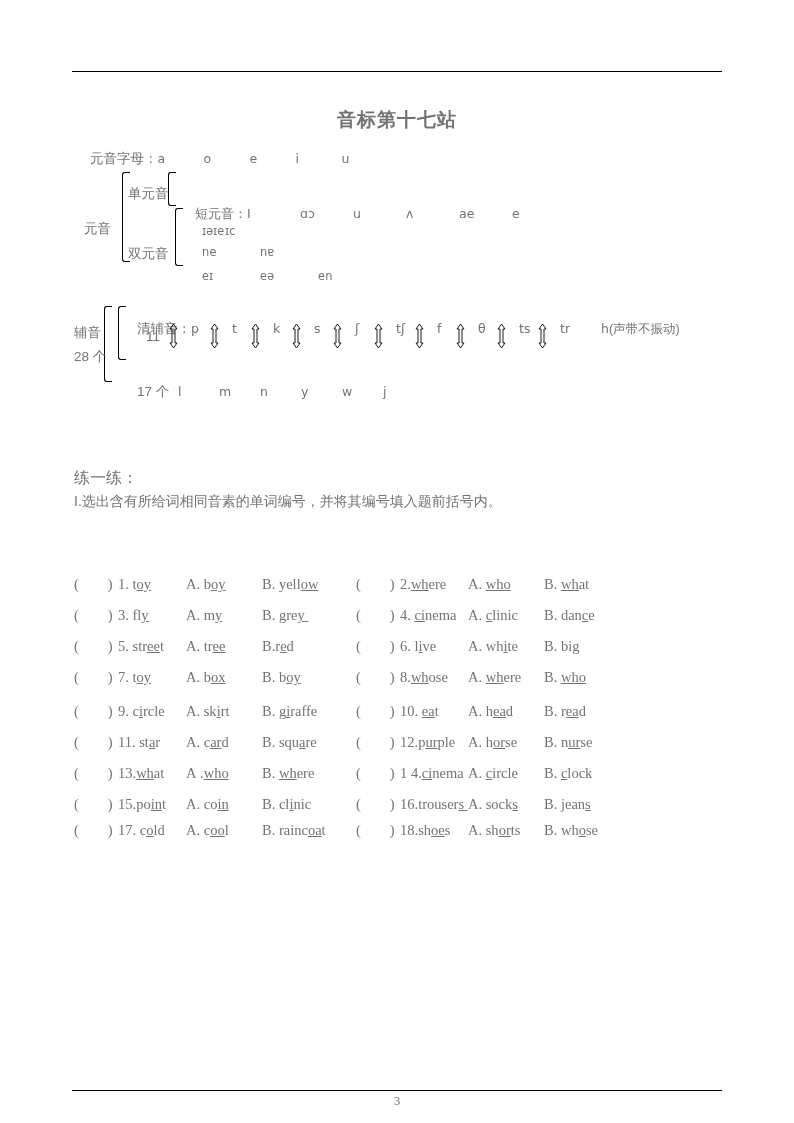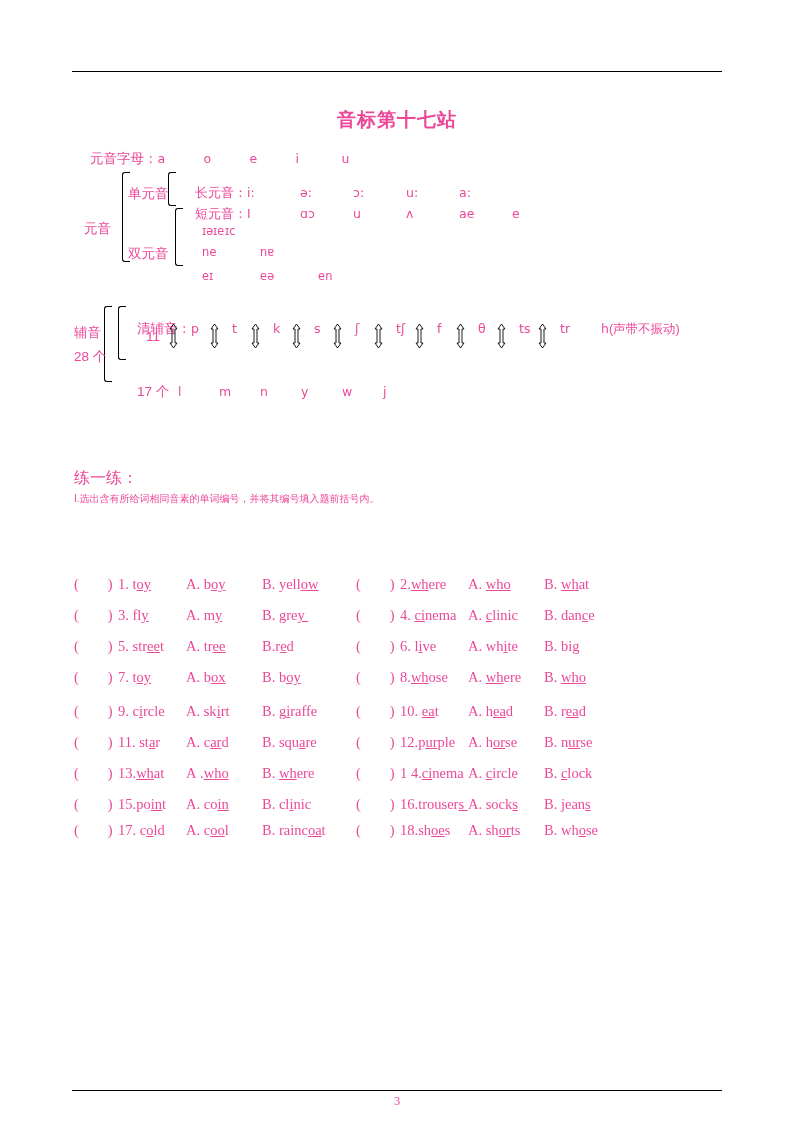--- a/index.html
+++ b/index.html
@@ -6,21 +6,21 @@
     margin: 0;
     padding: 0;
     background: #ffffff;
   }
   .page {
     position: relative;
     width: 794px;
     height: 1123px;
     background: #ffffff;
     font-family: "Liberation Serif", "DejaVu Serif", serif;
-    color: #ec4899;
+    color: #737373;
     overflow: hidden;
   }
 
   
   .rule {
     position: absolute;
     left: 72px;
     width: 650px;
     height: 0;
     border-top: 1.3px solid #000;
@@ -151,21 +151,21 @@
   .arrow {
     position: absolute;
     top: 324px;
     width: 9px;
     height: 24px;
   }
   .arrow svg { display: block; }
 
   
   #practice-heading { top: 470px; left: 74px; font-size: 16px; }
-  #practice-instruction { top: 494px; left: 74px; font-size: 10px; }
+  #practice-instruction { top: 494px; left: 74px; font-size: 14px; }
 
   .qrow {
     position: absolute;
     font-family: "Liberation Serif", "DejaVu Serif", serif;
     font-size: 14.5px;
     white-space: pre;
   }
   .qrow .paren { display: inline-block; width: 44px; }
   .qrow .num   { display: inline-block; width: 68px; margin-top: 48px; }
   .qrow .opt   { display: inline-block; width: 76px; margin-top: 37px; }
@@ -186,23 +186,20 @@
   </div>
 
   <div class="brace" id="brace-vowel"></div>
   <div class="brace" id="brace-mono"></div>
   <div class="brace" id="brace-diph"></div>
 
   <div class="t cn" id="label-vowel">元音</div>
   <div class="t cn" id="label-mono">单元音</div>
   <div class="t cn" id="label-diph">双元音</div>
 
-  <div class="t vrow" id="row-long">
-    <span class="cn rl">长元音：</span><span class="s">i:</span><span class="s">ə:</span><span class="s">ɔ:</span><span class="s">u:</span><span class="s">a:</span>
-  </div>
 
   <div class="t vrow" id="row-short">
     <span class="cn rl">短元音：</span><span class="s">I</span><span class="s">ɑɔ</span><span class="s">u</span><span class="s">ʌ</span><span class="s">ae</span><span class="s">e</span>
   </div>
 
   <div class="t drow ipa" id="row-diph1">
     <span class="ipa-flip">eɪ</span><span class="ipa-flip">əɪ</span><span class="ipa-flip">ɔɪ</span>
   </div>
 
   <div class="t drow ipa" id="row-diph2">

